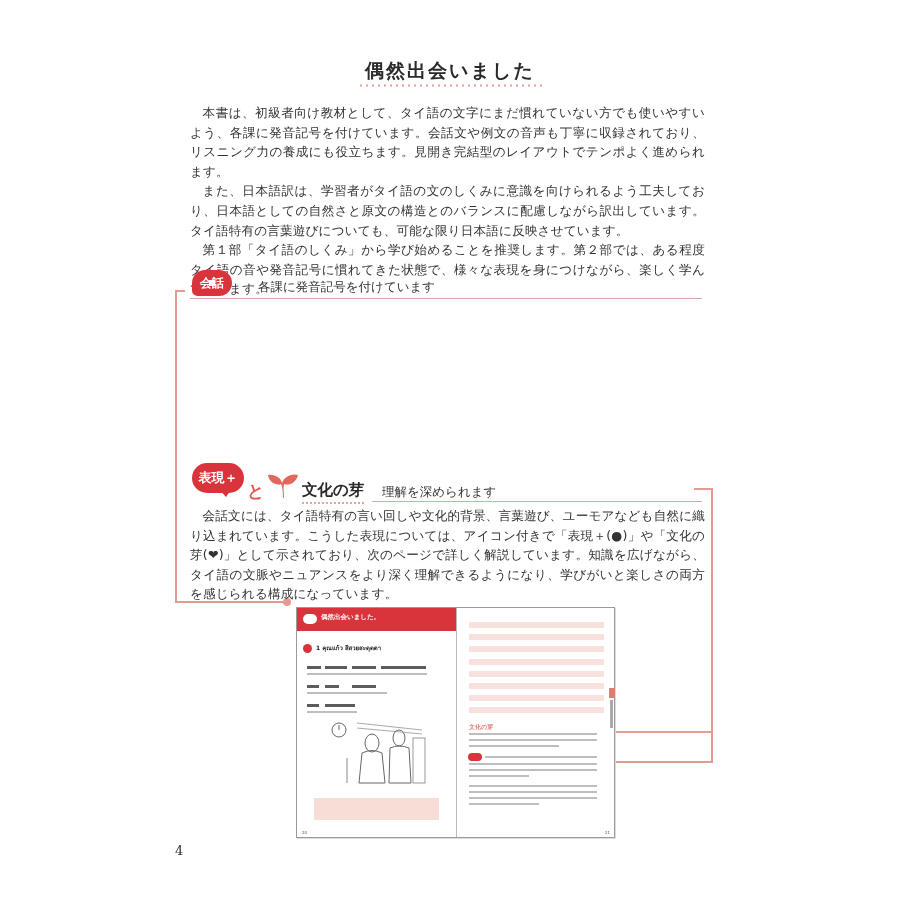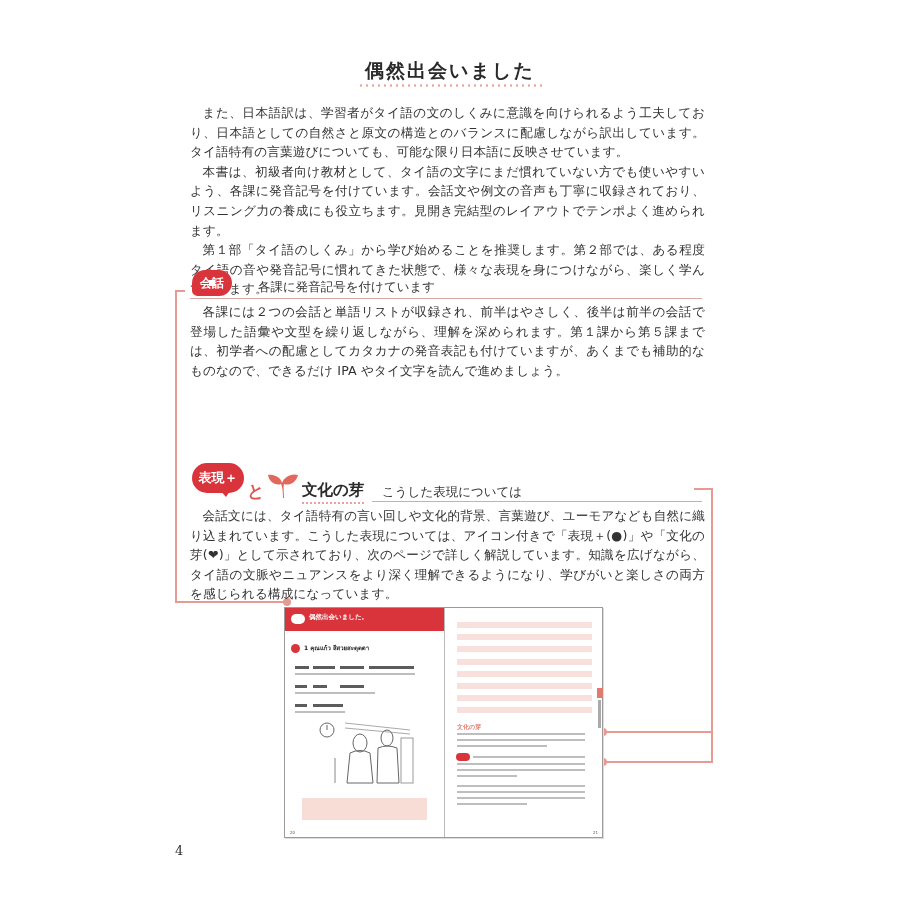--- a/index.html
+++ b/index.html
@@ -34,21 +34,21 @@
     border-left: 8px solid transparent; border-right: 6px solid transparent; border-top: 9px solid #d9343b; }
   .to-char { position: absolute; left: 247px; top: 480px; color: #e0554d; font-size: 17px; font-weight: bold; }
   .sprout { position: absolute; left: 266px; top: 472px; width: 34px; height: 28px; }
   .bunka-title { position: absolute; left: 302px; top: 480px; font-size: 15.5px; font-weight: bold; color: #2a2a2a;
     border-bottom: 2px dotted #e8a39d; padding-bottom: 1px; }
   .bunka-sub { position: absolute; left: 382px; top: 484px; font-size: 12.5px; color: #333; }
 
   .bracket { position: absolute; background: #e59a92; }
   .dot { position: absolute; width: 8px; height: 8px; border-radius: 50%; background: #e59a92; }
 
-  .spread { position: absolute; left: 284px; top: 607px; width: 319px; height: 231px;
+  .spread { position: absolute; left: 296px; top: 607px; width: 319px; height: 231px;
     border: 1px solid #9a9a9a; background: #fff; box-shadow: 1px 1px 0 #ddd; }
   .spread .gutter { position: absolute; left: 159px; top: 0; width: 1px; height: 100%; background: #bbb; }
   .lp-header { position: absolute; left: 0; top: 0; width: 159px; height: 23px; background: #d9343b; }
   .lp-header .chip { position: absolute; left: 6px; top: 6px; width: 14px; height: 10px; background: #fff; border-radius: 5px; }
   .lp-header .t { position: absolute; left: 24px; top: 5px; font-size: 6.5px; color: #fff; font-weight: bold; }
   .lp-sub { position: absolute; left: 6px; top: 35px; font-size: 6px; font-weight: bold; color: #222; }
   .lp-sub .num { display: inline-block; width: 9px; height: 9px; background: #d9343b; border-radius: 50%; margin-right: 2px; vertical-align: middle; }
   .mini-line { position: absolute; height: 2px; background: #888; opacity: 0.55; }
   .mini-line.dark { background: #333; opacity: 0.8; height: 3px; }
   .illus { position: absolute; left: 30px; top: 110px; width: 100px; height: 70px; }
@@ -64,55 +64,54 @@
 
   .page-number { position: absolute; left: 175px; top: 843px; font-family: "DejaVu Serif", serif; font-size: 13px; color: #333; }
 </style>
 </head>
 <body>
 
 <div class="page-title">偶然出会いました</div>
 <div class="title-dots"></div>
 
 <div class="para" style="top:103px;">
+  <p>本書は、初級者向け教材として、タイ語の文字にまだ慣れていない方でも使いやすいよう、各課に発音記号を付けています。会話文や例文の音声も丁寧に収録されており、リスニング力の養成にも役立ちます。見開き完結型のレイアウトでテンポよく進められます。</p>
   <p>また、日本語訳は、学習者がタイ語の文のしくみに意識を向けられるよう工夫しており、日本語としての自然さと原文の構造とのバランスに配慮しながら訳出しています。タイ語特有の言葉遊びについても、可能な限り日本語に反映させています。</p>
-  <p>本書は、初級者向け教材として、タイ語の文字にまだ慣れていない方でも使いやすいよう、各課に発音記号を付けています。会話文や例文の音声も丁寧に収録されており、リスニング力の養成にも役立ちます。見開き完結型のレイアウトでテンポよく進められます。</p>
   <p>第１部「タイ語のしくみ」から学び始めることを推奨します。第２部では、ある程度タイ語の音や発音記号に慣れてきた状態で、様々な表現を身につけながら、楽しく学んでいきます。</p>
 </div>
 
 <div class="bracket" style="left:175px; top:290px; width:2px; height:313px;"></div>
 <div class="bracket" style="left:175px; top:290px; width:10px; height:2px;"></div>
 <div class="bracket" style="left:175px; top:601px; width:112px; height:2px;"></div>
 <div class="dot" style="left:283px; top:598px;"></div>
 
 <div class="section-head kaiwa">
   <div style="position:relative;">
     <div class="bubble">
       <span>会話</span>
     </div>
     <div class="bubble2"></div>
   </div>
   <span class="sec-sub">各課に発音記号を付けています</span>
 </div>
 <div class="rule" style="left:190px; top:298px; width:512px;"></div>
 
 <div class="para" style="top:302px;">
-  <p>各課には２つの会話と単語リストが収録され、前半はやさしく、後半は前半の会話で登場した語彙や文型を繰り返しながら、理解を深められます。第１課から第５課までは、初学者への配慮としてカタカナの発音表記も付けていますが、あくまでも補助的なものなので、できるだけ IPA やタイ文字を読んで進めましょう。</p>
 </div>
 
 <div class="hyogen-badge">
   <span>表現＋</span>
 </div>
 <div class="hyogen-tail"></div>
 <div class="to-char">と</div>
 <svg class="sprout" viewBox="0 0 34 28">
   <path d="M17 26 C17 18 16 14 15 12 C10 14 3 10 2 3 C9 2 15 6 16 11 C18 5 25 1 32 3 C30 11 23 14 18 12 C17 16 18 20 18 26 Z" fill="#e2675c"></path>
 </svg>
 <div class="bunka-title">文化の芽</div>
-<div class="bunka-sub">こうした表現については</div>
+<div class="bunka-sub">理解を深められます</div>
 <div class="rule" style="left:372px; top:501px; width:330px;"></div>
 
 <div class="para" style="top:506px;">
   <p>会話文には、タイ語特有の言い回しや文化的背景、言葉遊び、ユーモアなども自然に織り込まれています。こうした表現については、アイコン付きで「表現＋(●)」や「文化の芽(❤)」として示されており、次のページで詳しく解説しています。知識を広げながら、タイ語の文脈やニュアンスをより深く理解できるようになり、学びがいと楽しさの両方を感じられる構成になっています。</p>
 </div>
 
 <div class="bracket" style="left:694px; top:488px; width:18px; height:2px;"></div>
 <div class="bracket" style="left:711px; top:488px; width:2px; height:275px;"></div>
 <div class="bracket" style="left:603px; top:731px; width:110px; height:2px;"></div>
 <div class="bracket" style="left:603px; top:761px; width:110px; height:2px;"></div>

